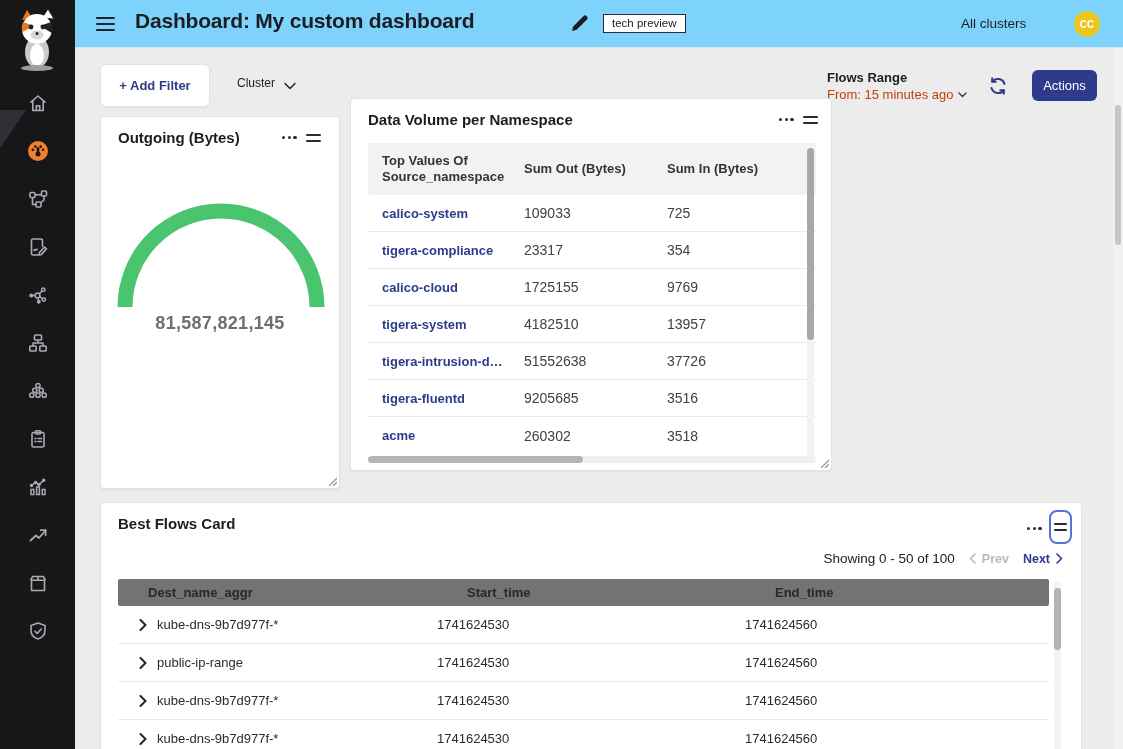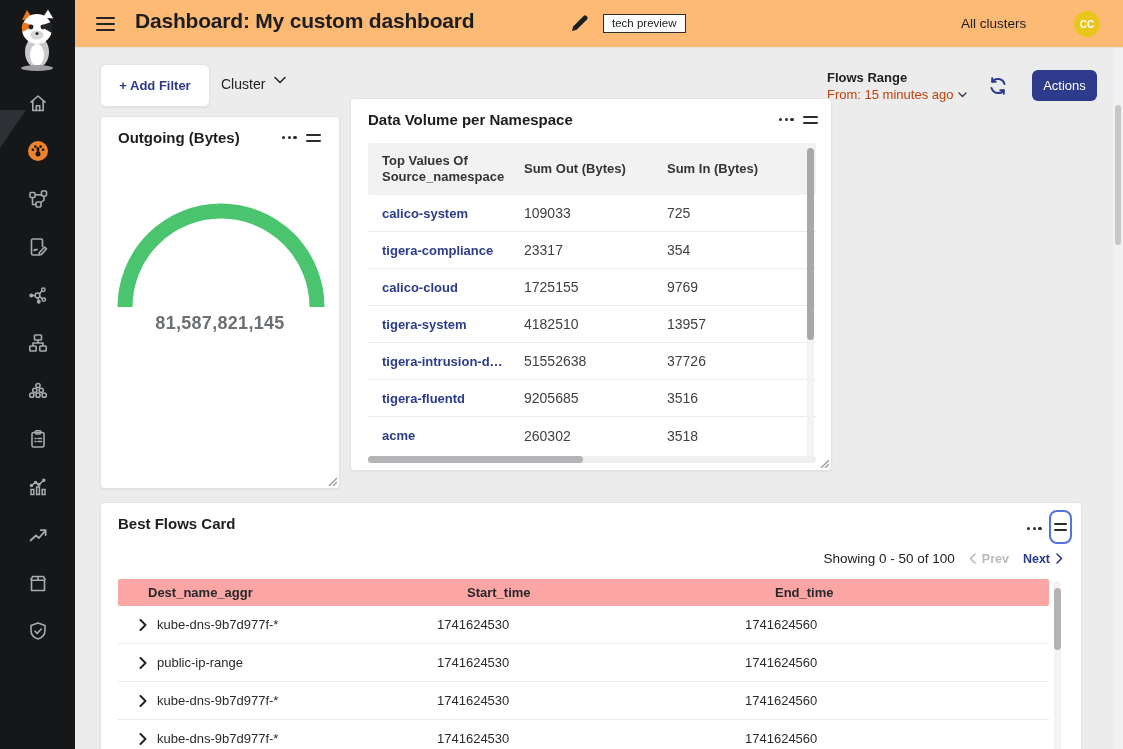--- a/index.html
+++ b/index.html
@@ -7,32 +7,32 @@
   body { font-family:"Liberation Sans", sans-serif; background:#ececed; position:relative; color:#1e1f22; }
 
   
   .sidebar { position:absolute; left:0; top:0; width:75px; height:749px; background:#161719; z-index:30; }
   .logo { position:absolute; left:10px; top:8px; width:55px; height:64px; }
   .nav { position:absolute; left:0; top:92px; width:75px; display:flex; flex-direction:column; align-items:center; gap:26px; }
   .nav-item { width:26px; height:22px; display:flex; align-items:center; justify-content:center; cursor:pointer; }
   .nav-wedge { position:absolute; left:0; top:110px; width:0; height:0; border-left:26px solid #2e3036; border-bottom:38px solid transparent; }
 
   
-  .header { position:absolute; left:75px; top:0; width:1048px; height:48px; background:#fdba74; border-bottom:1px solid #e3e3e5; z-index:20; }
+  .header { position:absolute; left:75px; top:0; width:1048px; height:48px; background:#7dd3fc; border-bottom:1px solid #e3e3e5; z-index:20; }
   .hamburger { position:absolute; left:21px; top:17px; width:19px; height:14px; display:flex; flex-direction:column; justify-content:space-between; cursor:pointer; }
   .hamburger span { display:block; height:2.2px; background:#222327; border-radius:1px; }
   .page-title { position:absolute; left:60px; top:9px; font-size:21px; font-weight:bold; letter-spacing:-0.2px; color:#1c1d20; }
   .edit-pencil { position:absolute; left:495px; top:14px; cursor:pointer; }
   .badge { position:absolute; left:528px; top:14px; border:1.5px solid #2c2d31; border-radius:0; padding:2px 8px 3px; font-size:11.5px; color:#212226; background:#fff; }
   .all-clusters { position:absolute; left:886px; top:16px; font-size:13.5px; color:#1c1d20; cursor:pointer; }
   .avatar { position:absolute; left:999px; top:11px; width:26px; height:26px; border-radius:50%; background:#e9c51d; color:#fff; font-size:10px; font-weight:bold; display:flex; align-items:center; justify-content:center; cursor:pointer; }
 
   
   .add-filter-btn { position:absolute; left:100px; top:64px; width:110px; height:43px; background:#fff; border:1px solid #e2e2e4; border-radius:6px; box-shadow:0 1px 2px rgba(0,0,0,.05); color:#2d3a8a; font-size:13px; font-weight:bold; display:flex; align-items:center; justify-content:center; cursor:pointer; }
-  .cluster-dd { position:absolute; left:221px; top:76px; display:flex; align-items:flex-start; gap:9px; font-size:14px; color:#202124; cursor:pointer; }
+  .cluster-dd { position:absolute; left:237px; top:76px; display:flex; align-items:flex-end; gap:9px; font-size:12px; color:#202124; cursor:pointer; }
   .time-range { position:absolute; left:827px; top:70px; }
   .time-range .tr-label { font-size:13px; font-weight:bold; color:#202124; }
   .time-range .tr-value { font-size:13px; color:#c2410c; margin-top:2px; display:flex; align-items:center; gap:5px; cursor:pointer; }
   .refresh-btn { position:absolute; left:987px; top:75px; cursor:pointer; }
   .actions-btn { position:absolute; left:1032px; top:70px; width:65px; height:31px; background:#2e3a8c; border:none; border-radius:6px; color:#fff; font-size:13px; font-family:inherit; cursor:pointer; }
 
   
   .card { position:absolute; background:#fff; border:1px solid #e3e3e5; border-radius:4px; box-shadow:0 1px 2px rgba(0,0,0,.05); }
   .card-title { position:absolute; left:17px; top:12px; font-size:15px; font-weight:bold; color:#1c1d20; }
   .dots-icon { position:absolute; display:flex; gap:2.5px; cursor:pointer; padding:4px; }
@@ -58,21 +58,21 @@
   .dv-hscroll .thumb { position:absolute; left:0; top:0; height:7px; width:215px; background:#b4b4b7; border-radius:4px; }
 
   .card-bestflows { left:100px; top:502px; width:982px; height:262px; }
   .bf-handle { position:absolute; left:948px; top:7px; width:23px; height:34px; border:2px solid #5273e0; border-radius:8px; background:#fff; display:flex; flex-direction:column; gap:4px; align-items:center; justify-content:center; cursor:grab; }
   .bf-handle i { display:block; width:13px; height:2.2px; background:#2a2b2e; border-radius:1px; }
   .bf-pagination { position:absolute; right:18px; top:48px; display:flex; align-items:center; gap:14px; }
   .bf-showing { font-size:13.5px; color:#202124; }
   .bf-prev { display:flex; align-items:center; gap:6px; font-size:12.5px; font-weight:bold; color:#b9babd; cursor:default; }
   .bf-next { display:flex; align-items:center; gap:6px; font-size:12.5px; font-weight:bold; color:#2d3b8e; cursor:pointer; }
   .bf-table { position:absolute; left:17px; top:76px; width:931px; }
-  .bf-head { display:grid; grid-template-columns:319px 308px 304px; background:#fca5a5; height:27px; align-items:center; border-radius:2px; }
+  .bf-head { display:grid; grid-template-columns:319px 308px 304px; background:#737373; height:27px; align-items:center; border-radius:2px; }
   .bf-head div { font-size:13px; font-weight:bold; color:#27282b; padding-left:30px; }
   .bf-row { display:grid; grid-template-columns:319px 308px 304px; height:38px; align-items:center; border-bottom:1px solid #eaeaec; }
   .bf-row .dest { display:flex; align-items:center; gap:10px; padding-left:21px; font-size:13px; color:#2a2b2e; }
   .bf-row .tval { font-size:13px; color:#2a2b2e; }
   .bf-vscroll { position:absolute; left:953px; top:78px; width:7px; height:176px; background:#f3f3f4; border-radius:4px; }
   .bf-vscroll .thumb { position:absolute; left:0; top:7px; width:7px; height:62px; background:#b3b3b6; border-radius:4px; }
 
   
   .page-scroll { position:absolute; right:0; top:48px; width:10px; height:701px; background:#f1f1f2; z-index:40; }
   .page-scroll .thumb { position:absolute; left:2px; top:57px; width:6px; height:140px; background:#c7c7ca; border-radius:3px; }

